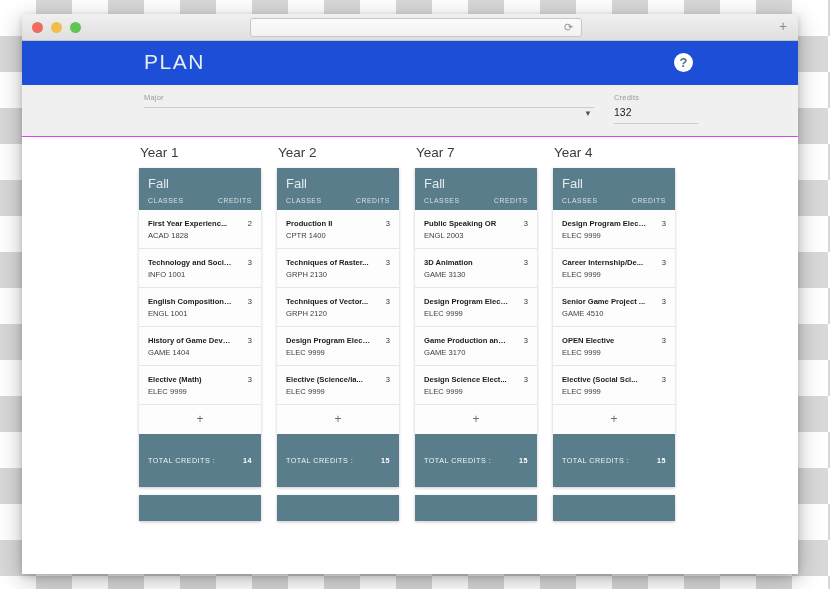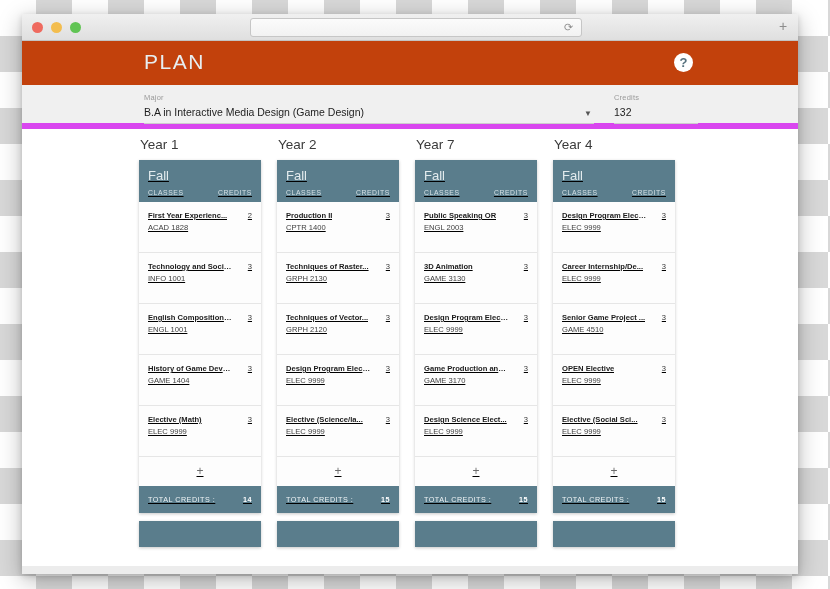--- a/index.html
+++ b/index.html
@@ -73,21 +73,21 @@
     right: 6px; top: 3px;
     width: 18px; height: 18px;
     color: #8c8c8c;
     font-size: 14px; line-height: 18px; text-align: center;
   }
 
   
   #app-header {
     position: relative;
     height: 44px;
-    background: #c2410c;
+    background: #1d4ed8;
   }
   #app-title {
     position: absolute;
     left: 122px; top: 9px;
     font-size: 21px;
     letter-spacing: 1.5px;
     color: #e7eef1;
     font-weight: 300;
   }
   #help-button {
@@ -100,23 +100,23 @@
     font-size: 13px;
     font-weight: bold;
     line-height: 19px;
     text-align: center;
     cursor: pointer;
   }
 
   
   #form-row {
     position: relative;
-    height: 44px;
+    height: 52px;
     background: #f0f0f0;
-    border-bottom: 6px solid #d946ef;
+    border-bottom: 1px solid #d946ef;
   }
   .field { position: absolute; }
   .field-label {
     font-size: 7.5px;
     color: #9a9a9a;
     letter-spacing: .2px;
   }
   .field-value {
     font-size: 10.5px;
     color: #1d1d1d;
@@ -155,21 +155,20 @@
     color: #3a3a3a;
     font-weight: 400;
     margin-bottom: 8px;
     padding-left: 1px;
   }
 
   .term-card {
     background: #f97316;
     box-shadow: 0 1px 3px rgba(0,0,0,0.22);
     margin-bottom: 8px;
-    text-decoration: underline;
   }
 
   .term-head {
     background: #5a7d8c;
     padding: 8px 9px 6px 9px;
   }
   .term-name {
     font-size: 13px;
     color: #e3ebee;
     font-weight: 300;
@@ -178,21 +177,21 @@
   .term-colrow {
     display: flex;
     justify-content: space-between;
     font-size: 6.8px;
     letter-spacing: .6px;
     color: #d4e0e5;
   }
 
   .course-row {
     position: relative;
-    padding: 9px 9px 20px 9px;
+    padding: 9px 9px 8px 9px;
     border-bottom: 1px solid #e6e6e6;
     background: #fdfdfd;
   }
   .course-top {
     display: flex;
     justify-content: space-between;
     align-items: flex-start;
   }
   .course-name {
     font-size: 7.6px;
@@ -219,21 +218,21 @@
     color: #6d6d6d;
     font-size: 12px;
     background: #fdfdfd;
     cursor: pointer;
   }
 
   .term-total {
     background: #5a7d8c;
     display: flex;
     justify-content: space-between;
-    padding: 9px 9px;
+    padding: 22px 9px;
     font-size: 7.2px;
     letter-spacing: .5px;
     color: #eef3f5;
   }
   .term-total .tot-val { font-weight: bold; color: #ffffff; }
 </style>
 </head>
 <body>
 
 <div id="browser-window">
@@ -251,21 +250,20 @@
   </div>
 
   <div id="app-header">
     <div id="app-title">PLAN</div>
     <div id="help-button">?</div>
   </div>
 
   <div id="form-row">
     <div class="field" id="major-field">
       <div class="field-label">Major</div>
-      <div class="field-value">B.A in Interactive Media Design (Game Design)</div>
       <div class="field-underline"></div>
       <div id="major-caret">▼</div>
     </div>
     <div class="field" id="credits-field">
       <div class="field-label">Credits</div>
       <div class="field-value">132</div>
       <div class="field-underline"></div>
     </div>
   </div>
 

